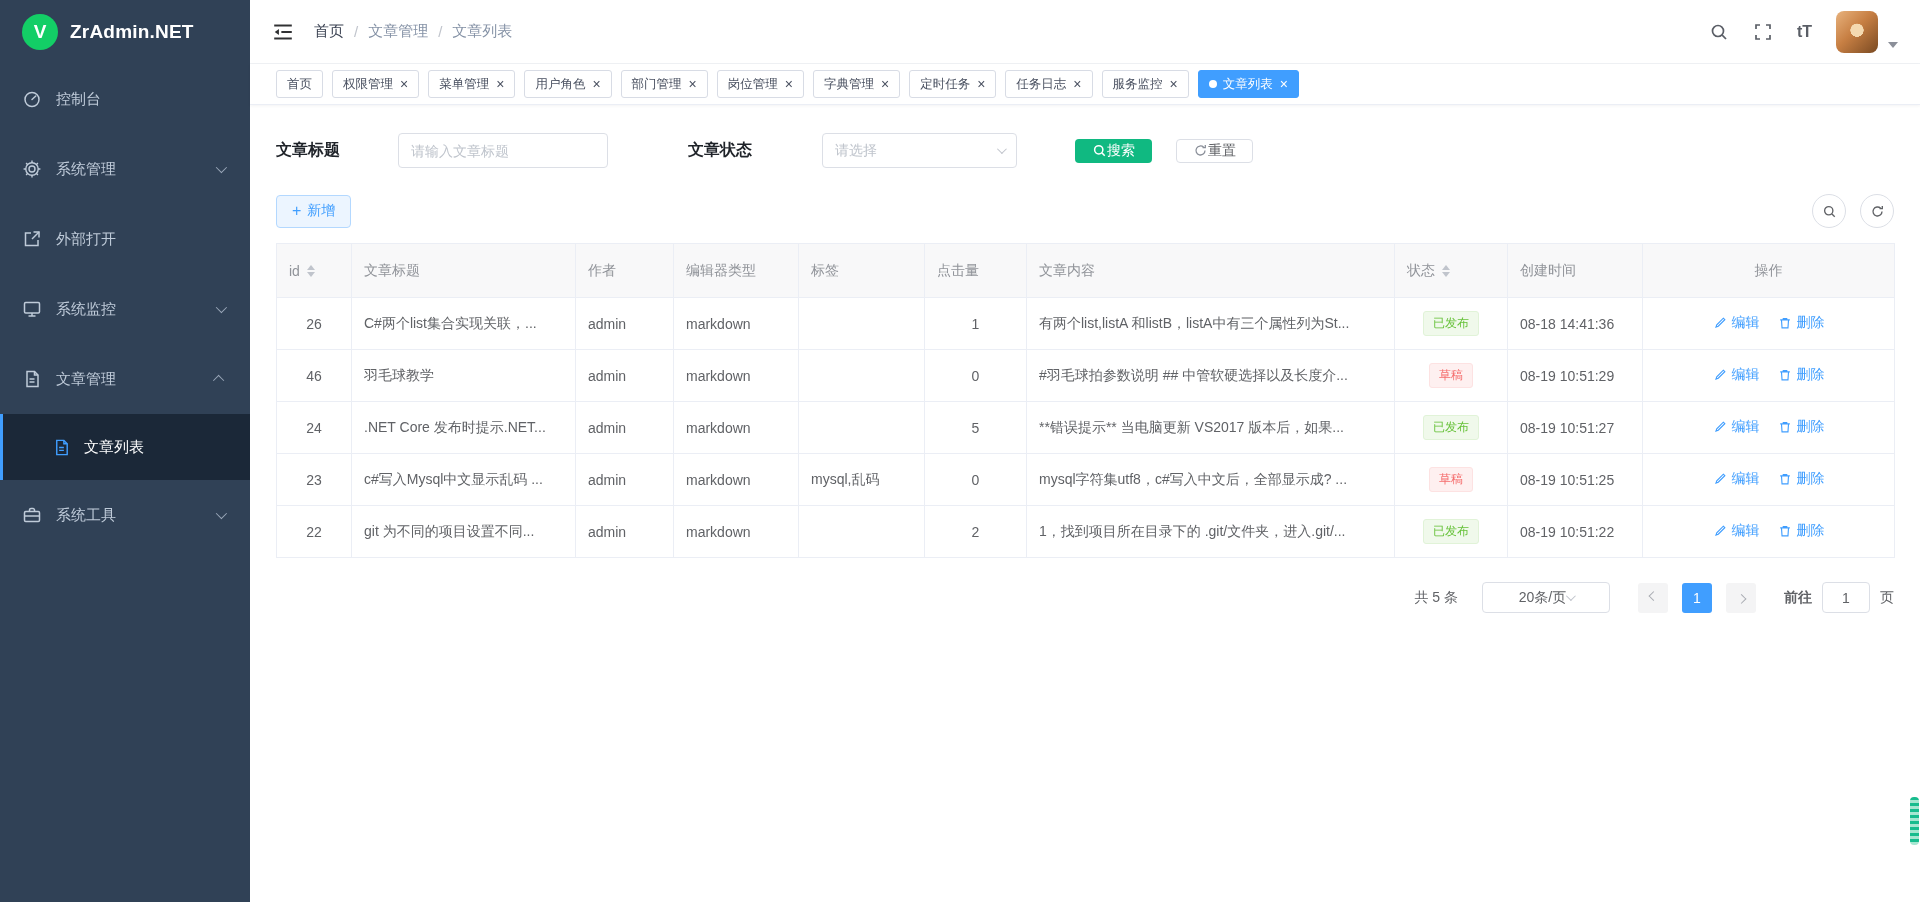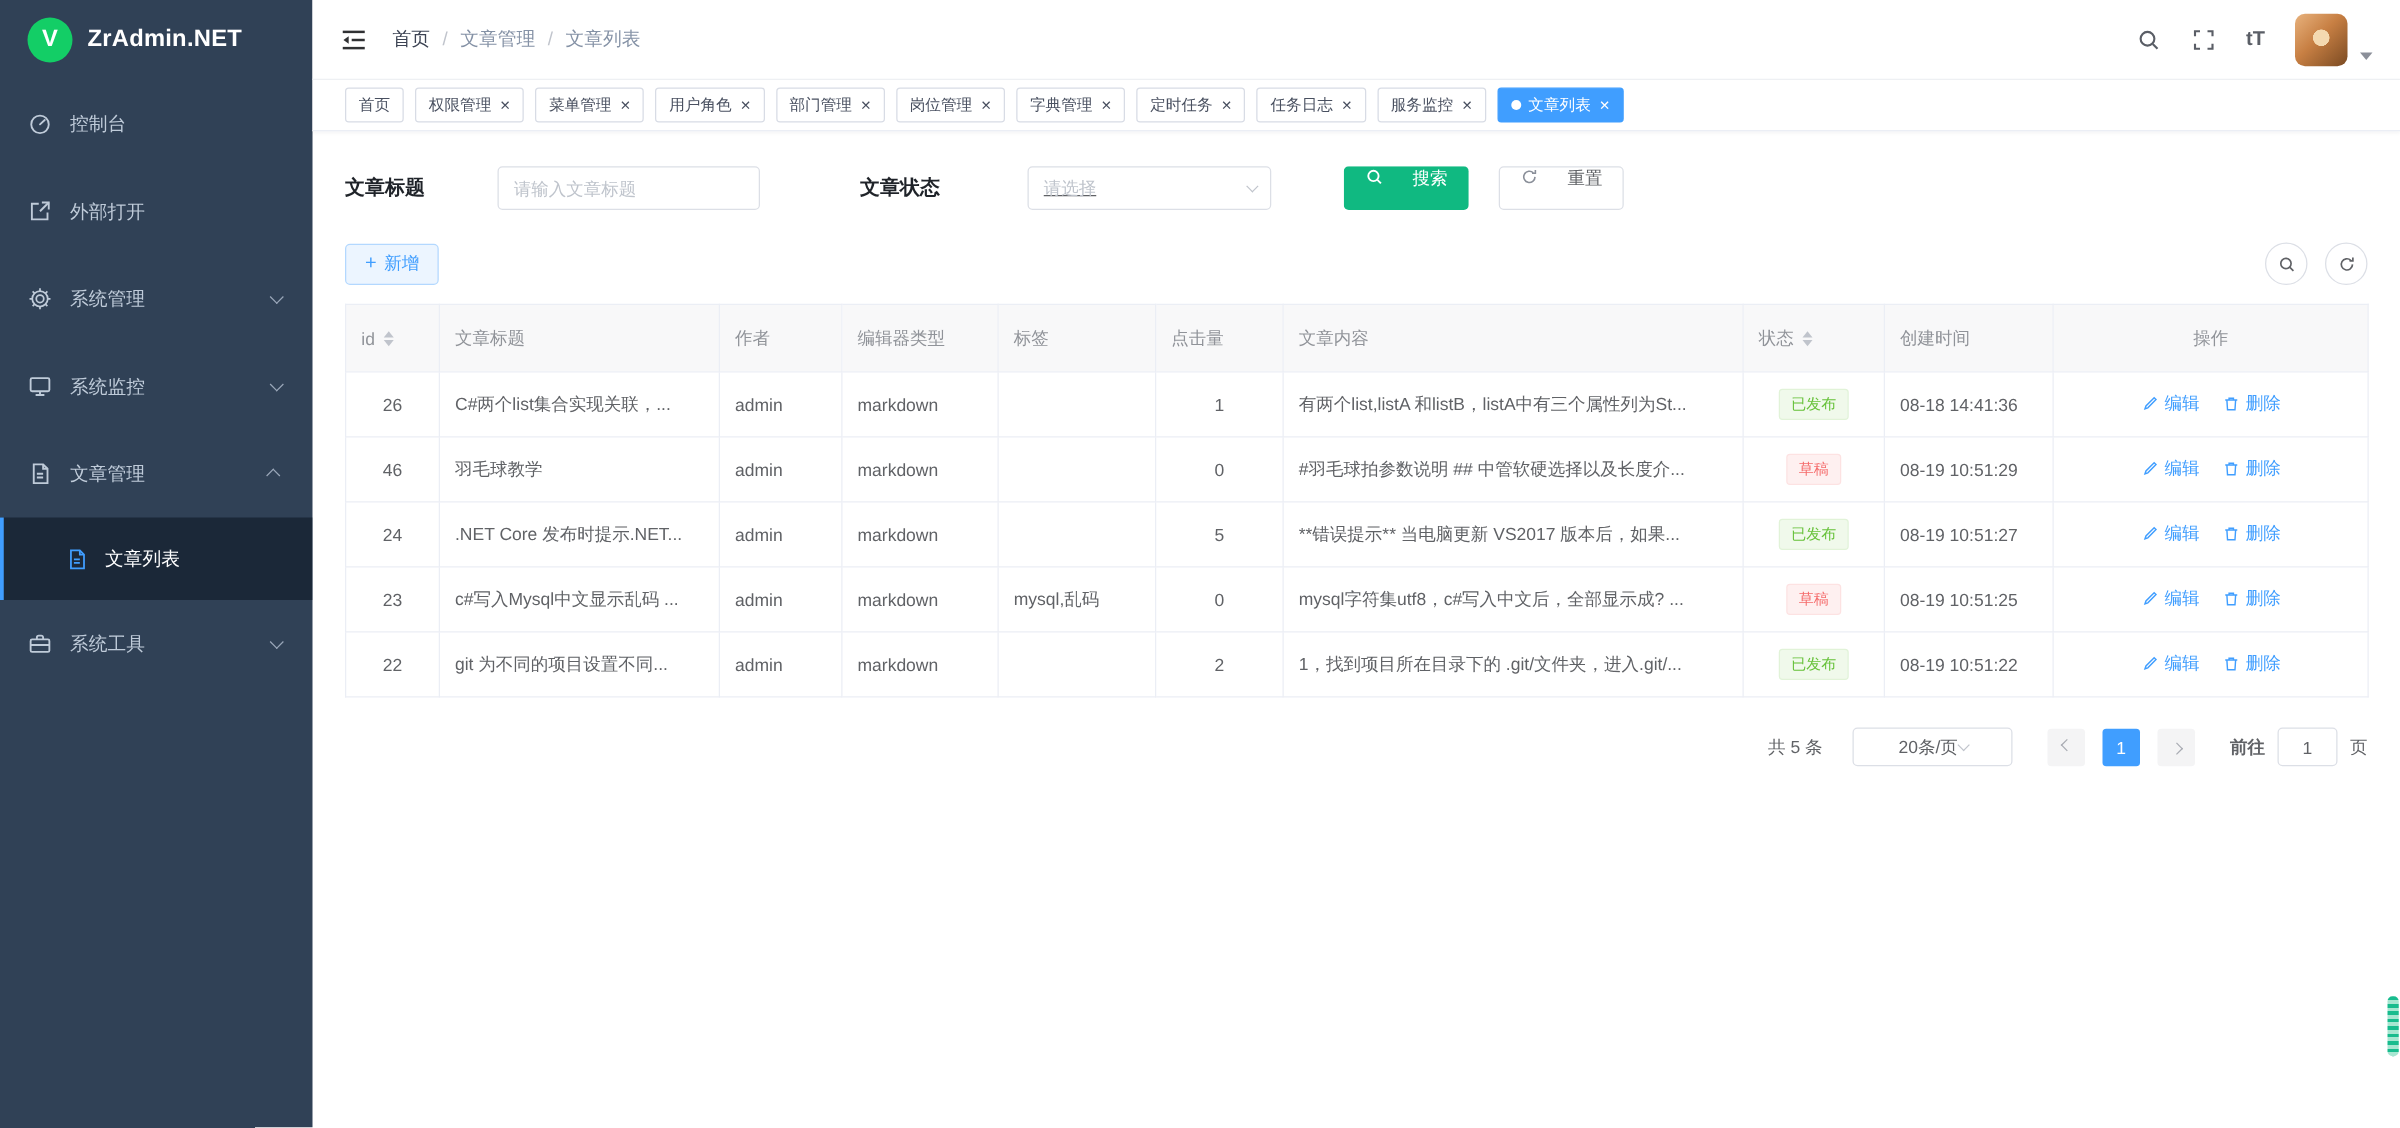--- a/index.html
+++ b/index.html
@@ -62,25 +62,25 @@
 
   
   .filter-row { display:flex; align-items:center; padding:28px 26px 0; flex-shrink:0; }
   .f-label { font-weight:bold; font-size:16px; color:#1f2329; }
   .f-label.l1 { margin-right:58px; }
   .f-label.l2 { margin-left:80px; margin-right:70px; }
   .text-input { width:210px; height:35px; border:1px solid #dcdfe6; border-radius:4px; padding:0 12px;
     font-size:14px; color:#606266; outline:none; font-family:inherit; }
   .text-input::placeholder { color:#bfc4cc; }
   .fake-select { width:195px; height:35px; border:1px solid #dcdfe6; border-radius:4px; padding:0 12px;
-    display:flex; align-items:center; justify-content:space-between; cursor:pointer; background:#fff;text-decoration:underline; }
+    display:flex; align-items:center; justify-content:space-between; cursor:pointer; background:#fff; }
   .fake-select .placeholder { color:#bfc4cc; font-size:14px; }
   .sel-caret { width:7px; height:7px; border-right:1.5px solid #c0c4cc; border-bottom:1.5px solid #c0c4cc;
     transform:rotate(45deg) translateY(-2px); }
-  .btn { height:35px; border-radius:4px; font-size:14px; display:inline-flex; align-items:flex-start; gap:23px;
+  .btn { height:24px; border-radius:4px; font-size:14px; display:inline-flex; align-items:center; gap:0;
     padding:0 16px; cursor:pointer; border:1px solid transparent; font-family:inherit; }
   .btn-search { background:#10b981; color:#fff; margin-left:58px; }
   .btn-search .bico { width:15px; height:15px; color:#fff; }
   .btn-reset { background:#fff; border-color:#dcdfe6; color:#606266; margin-left:24px; }
   .btn-reset .bico { width:15px; height:15px; color:#8a8f99; }
 
   
   .toolbar { display:flex; align-items:center; padding:26px 26px 15px; flex-shrink:0; }
   .btn-add { height:33px; background:#ecf5ff; border:1px solid #b3d8ff; color:#409eff; border-radius:4px;
     display:inline-flex; align-items:center; gap:6px; padding:0 15px; font-size:14px; cursor:pointer; }
@@ -146,36 +146,36 @@
 
     <div class="menu-item">
       <svg class="ico" viewBox="0 0 20 20" fill="none" stroke="currentColor" stroke-width="1.5">
           <circle cx="10" cy="10.5" r="7"></circle>
           <path d="M10 10.5L13.8 7" stroke-linecap="round"></path>
         </svg>
       <span class="menu-label">控制台</span>
     </div>
 
     <div class="menu-item">
+      <svg class="ico" viewBox="0 0 20 20" fill="none" stroke="currentColor" stroke-width="1.4">
+          <circle cx="10" cy="10" r="3"></circle>
+          <circle cx="10" cy="10" r="6.2"></circle>
+          <path d="M10 1.6v2.3M10 16.1v2.3M1.6 10h2.3M16.1 10h2.3M4.1 4.1l1.6 1.6M14.3 14.3l1.6 1.6M15.9 4.1l-1.6 1.6M5.7 14.3l-1.6 1.6"></path>
+        </svg>
+      <span class="menu-label">系统管理</span>
+      <span class="m-arrow"></span>
+    </div>
+
+    <div class="menu-item">
       <svg class="ico" viewBox="0 0 20 20" fill="none" stroke="currentColor" stroke-width="1.5">
           <path d="M9 4H3.5v12.5H16V11"></path>
           <path d="M11.5 3H17v5.5"></path>
           <path d="M17 3l-7 7"></path>
         </svg>
       <span class="menu-label">外部打开</span>
-    </div>
-
-    <div class="menu-item">
-      <svg class="ico" viewBox="0 0 20 20" fill="none" stroke="currentColor" stroke-width="1.4">
-          <circle cx="10" cy="10" r="3"></circle>
-          <circle cx="10" cy="10" r="6.2"></circle>
-          <path d="M10 1.6v2.3M10 16.1v2.3M1.6 10h2.3M16.1 10h2.3M4.1 4.1l1.6 1.6M14.3 14.3l1.6 1.6M15.9 4.1l-1.6 1.6M5.7 14.3l-1.6 1.6"></path>
-        </svg>
-      <span class="menu-label">系统管理</span>
-      <span class="m-arrow"></span>
     </div>
 
     <div class="menu-item">
       <svg class="ico" viewBox="0 0 20 20" fill="none" stroke="currentColor" stroke-width="1.5">
           <rect x="2.5" y="3.5" width="15" height="10.5" rx="1.2"></rect>
           <path d="M10 14v3M6.5 17h7"></path>
         </svg>
       <span class="menu-label">系统监控</span>
       <span class="m-arrow"></span>
     </div>

